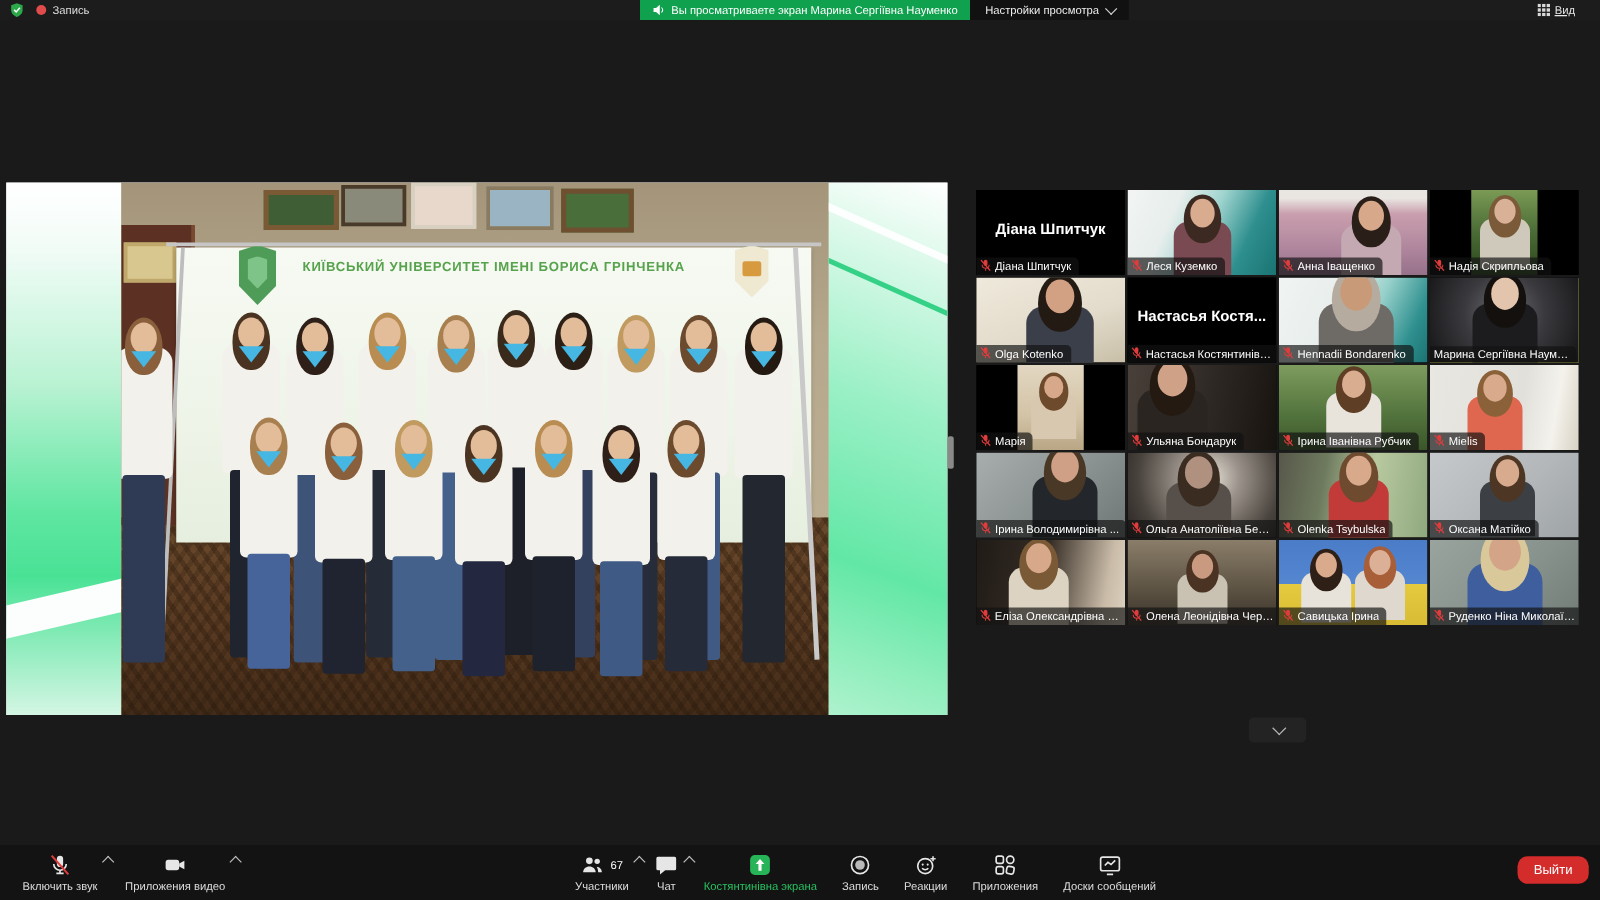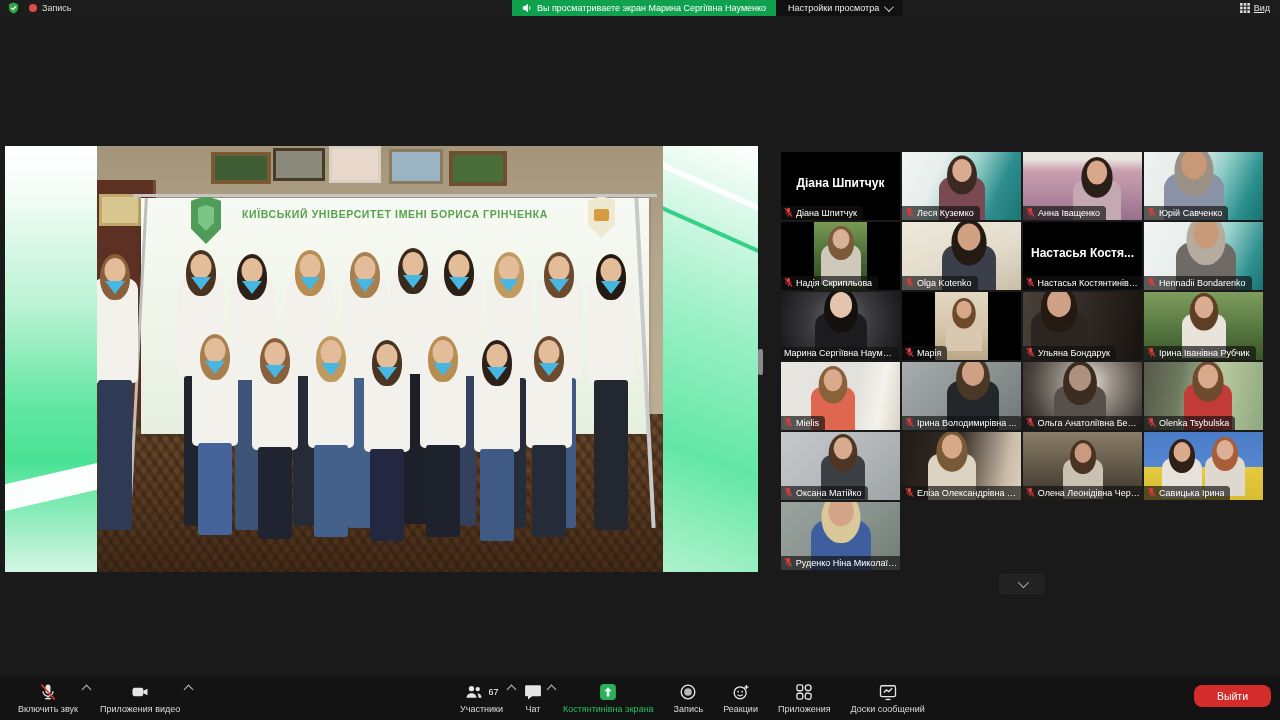--- a/index.html
+++ b/index.html
@@ -8,21 +8,21 @@
   
   .topbar{position:absolute;left:0;top:0;width:1280px;height:16px;background:#1c1c1c;z-index:50;}
   .tb-left{position:absolute;left:8px;top:0;height:16px;display:flex;align-items:center;gap:10px;}
   .rec-wrap{display:flex;align-items:center;gap:5px;font-size:9px;color:#dedede;}
   .rec-dot{width:8px;height:8px;border-radius:50%;background:#e04b4b;display:inline-block;}
   .tb-center{position:absolute;left:512px;top:0;height:16px;display:flex;align-items:stretch;}
   .share-banner{display:flex;align-items:center;gap:5px;background:#0fa14e;color:#fff;
                 font-size:9px;padding:0 10px;white-space:nowrap;}
   .view-settings{display:flex;align-items:center;gap:5px;background:#111;border:none;color:#ededed;
                  font-size:9px;padding:0 12px;cursor:pointer;font-family:inherit;}
-  .tb-right{position:absolute;right:4px;top:0;height:16px;display:flex;align-items:center;text-decoration:underline;}
+  .tb-right{position:absolute;right:14px;top:0;height:16px;display:flex;align-items:center;text-decoration:underline;}
   .view-btn{display:flex;align-items:center;gap:4px;background:transparent;border:none;color:#e3e3e3;
             font-size:9px;cursor:pointer;font-family:inherit;}
   .chev{display:inline-block;width:6px;height:6px;border-right:1.4px solid #cfcfcf;border-bottom:1.4px solid #cfcfcf;
         transform:rotate(45deg) translateY(-2px);}
   
   .screen{position:absolute;left:5px;top:146px;width:753px;height:426px;background:#fdfefd;overflow:hidden;}
   .slide-left{position:absolute;left:0;top:0;width:92px;height:426px;overflow:hidden;
     background:linear-gradient(180deg,#ffffff 0%,#f2fcf7 12%,#b9f2d3 38%,#5fe6a1 62%,#49e295 74%,#d4f6e4 100%);}
   .slide-left:after{content:"";position:absolute;left:-25%;bottom:72px;width:150%;height:26px;background:#fbfefc;
     transform:rotate(-13deg);}
@@ -99,21 +99,21 @@
   .tb-group-center{position:absolute;left:452px;top:2px;display:flex;gap:4px;}
   .titem{position:relative;display:flex;flex-direction:column;align-items:center;justify-content:flex-start;
     padding:3px 8px 2px;cursor:pointer;}
   .ticon{height:22px;display:flex;align-items:center;gap:3px;}
   .tlab{font-size:9px;color:#dcdcdc;margin-top:1px;white-space:nowrap;}
   .titem.active .tlab{color:#27c060;}
   .badge{font-size:9px;color:#fff;margin-left:1px;}
   .caret{position:absolute;right:-4px;top:8px;width:6px;height:6px;border-right:1.4px solid #bdbdbd;
     border-bottom:1.4px solid #bdbdbd;transform:rotate(-135deg);cursor:pointer;}
   .leave-btn{position:absolute;right:9px;top:9px;background:#d42b2b;color:#fff;border:none;border-radius:8px;
-    font-size:10.5px;padding:5px 23px;cursor:pointer;font-family:inherit;}
+    font-size:10.5px;padding:5px 13px;cursor:pointer;font-family:inherit;}
 </style>
 </head>
 <body>
 
 <div class="app">
 
   <header class="topbar">
     <div class="tb-left">
       <span style="display:flex;">
         <svg width="11" height="12" viewBox="0 0 12 13">
@@ -359,38 +359,20 @@
             <svg width="9" height="11" viewBox="0 0 12 15">
               <rect x="4" y="1" width="4" height="7" rx="2" fill="#e03c3c"></rect>
               <path d="M2.2 6.5a3.8 3.8 0 0 0 7.6 0" fill="none" stroke="#e03c3c" stroke-width="1.1"></path>
               <line x1="6" y1="10.5" x2="6" y2="13" stroke="#e03c3c" stroke-width="1.1"></line>
               <line x1="1" y1="1.5" x2="11" y2="13" stroke="#e03c3c" stroke-width="1.5"></line>
             </svg>
             <span>Анна Іващенко</span>
           </div>
         </div>
         <div class="tile">
-          <div class="vid" style="background: linear-gradient(115deg, rgb(238, 242, 241) 0%, rgb(230, 236, 234) 35%, rgb(143, 205, 199) 58%, rgb(42, 143, 142) 82%, rgb(25, 113, 112) 100%);">
-            <div class="person" style="left: 42%; top: 56%; transform: translate(-50%, -50%) scale(1.5);">
-              <div class="p-to" style="background:#8a93a5"></div>
-              <div class="p-hr" style="background:#9a9086"></div>
-              <div class="p-hd" style="background:#c99877"></div>
-            </div>
-          </div>
-          <div class="tlabel">
-            <svg width="9" height="11" viewBox="0 0 12 15">
-              <rect x="4" y="1" width="4" height="7" rx="2" fill="#e03c3c"></rect>
-              <path d="M2.2 6.5a3.8 3.8 0 0 0 7.6 0" fill="none" stroke="#e03c3c" stroke-width="1.1"></path>
-              <line x1="6" y1="10.5" x2="6" y2="13" stroke="#e03c3c" stroke-width="1.1"></line>
-              <line x1="1" y1="1.5" x2="11" y2="13" stroke="#e03c3c" stroke-width="1.5"></line>
-            </svg>
-            <span>Юрій Савченко</span>
-          </div>
-        </div>
-        <div class="tile">
           <div class="vid narrow" style="background: linear-gradient(rgb(122, 154, 85) 0%, rgb(74, 107, 53) 50%, rgb(44, 69, 31) 100%);">
             <div class="person" style="left: 50%; top: 50%; transform: translate(-50%, -50%) scale(1);">
               <div class="p-to" style="background:#cfc9bb"></div>
               <div class="p-hr" style="background:#7a5a38"></div>
               <div class="p-hd" style="background:#d9b196"></div>
             </div>
           </div>
           <div class="tlabel">
             <svg width="9" height="11" viewBox="0 0 12 15">
               <rect x="4" y="1" width="4" height="7" rx="2" fill="#e03c3c"></rect>

